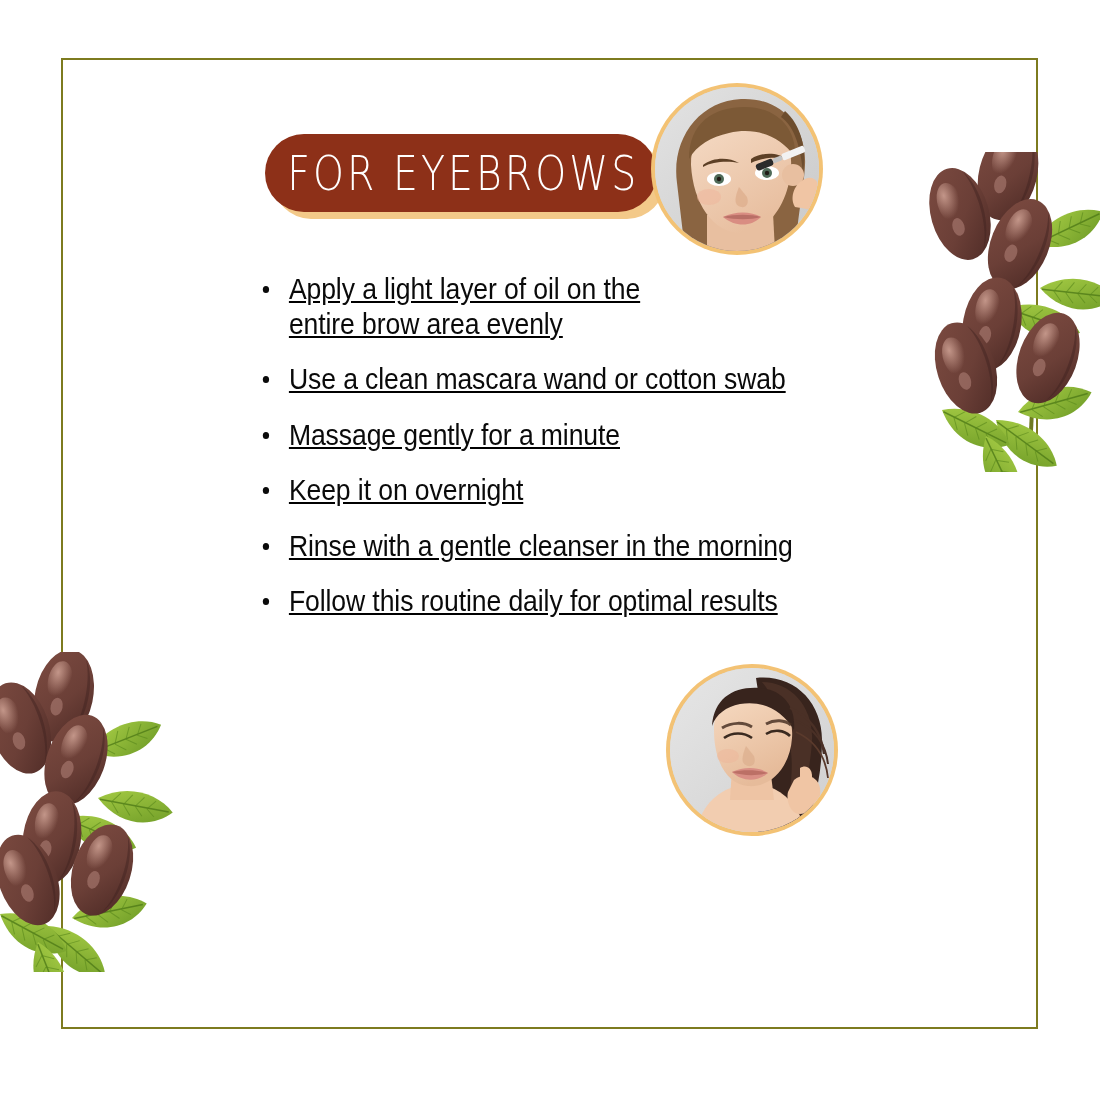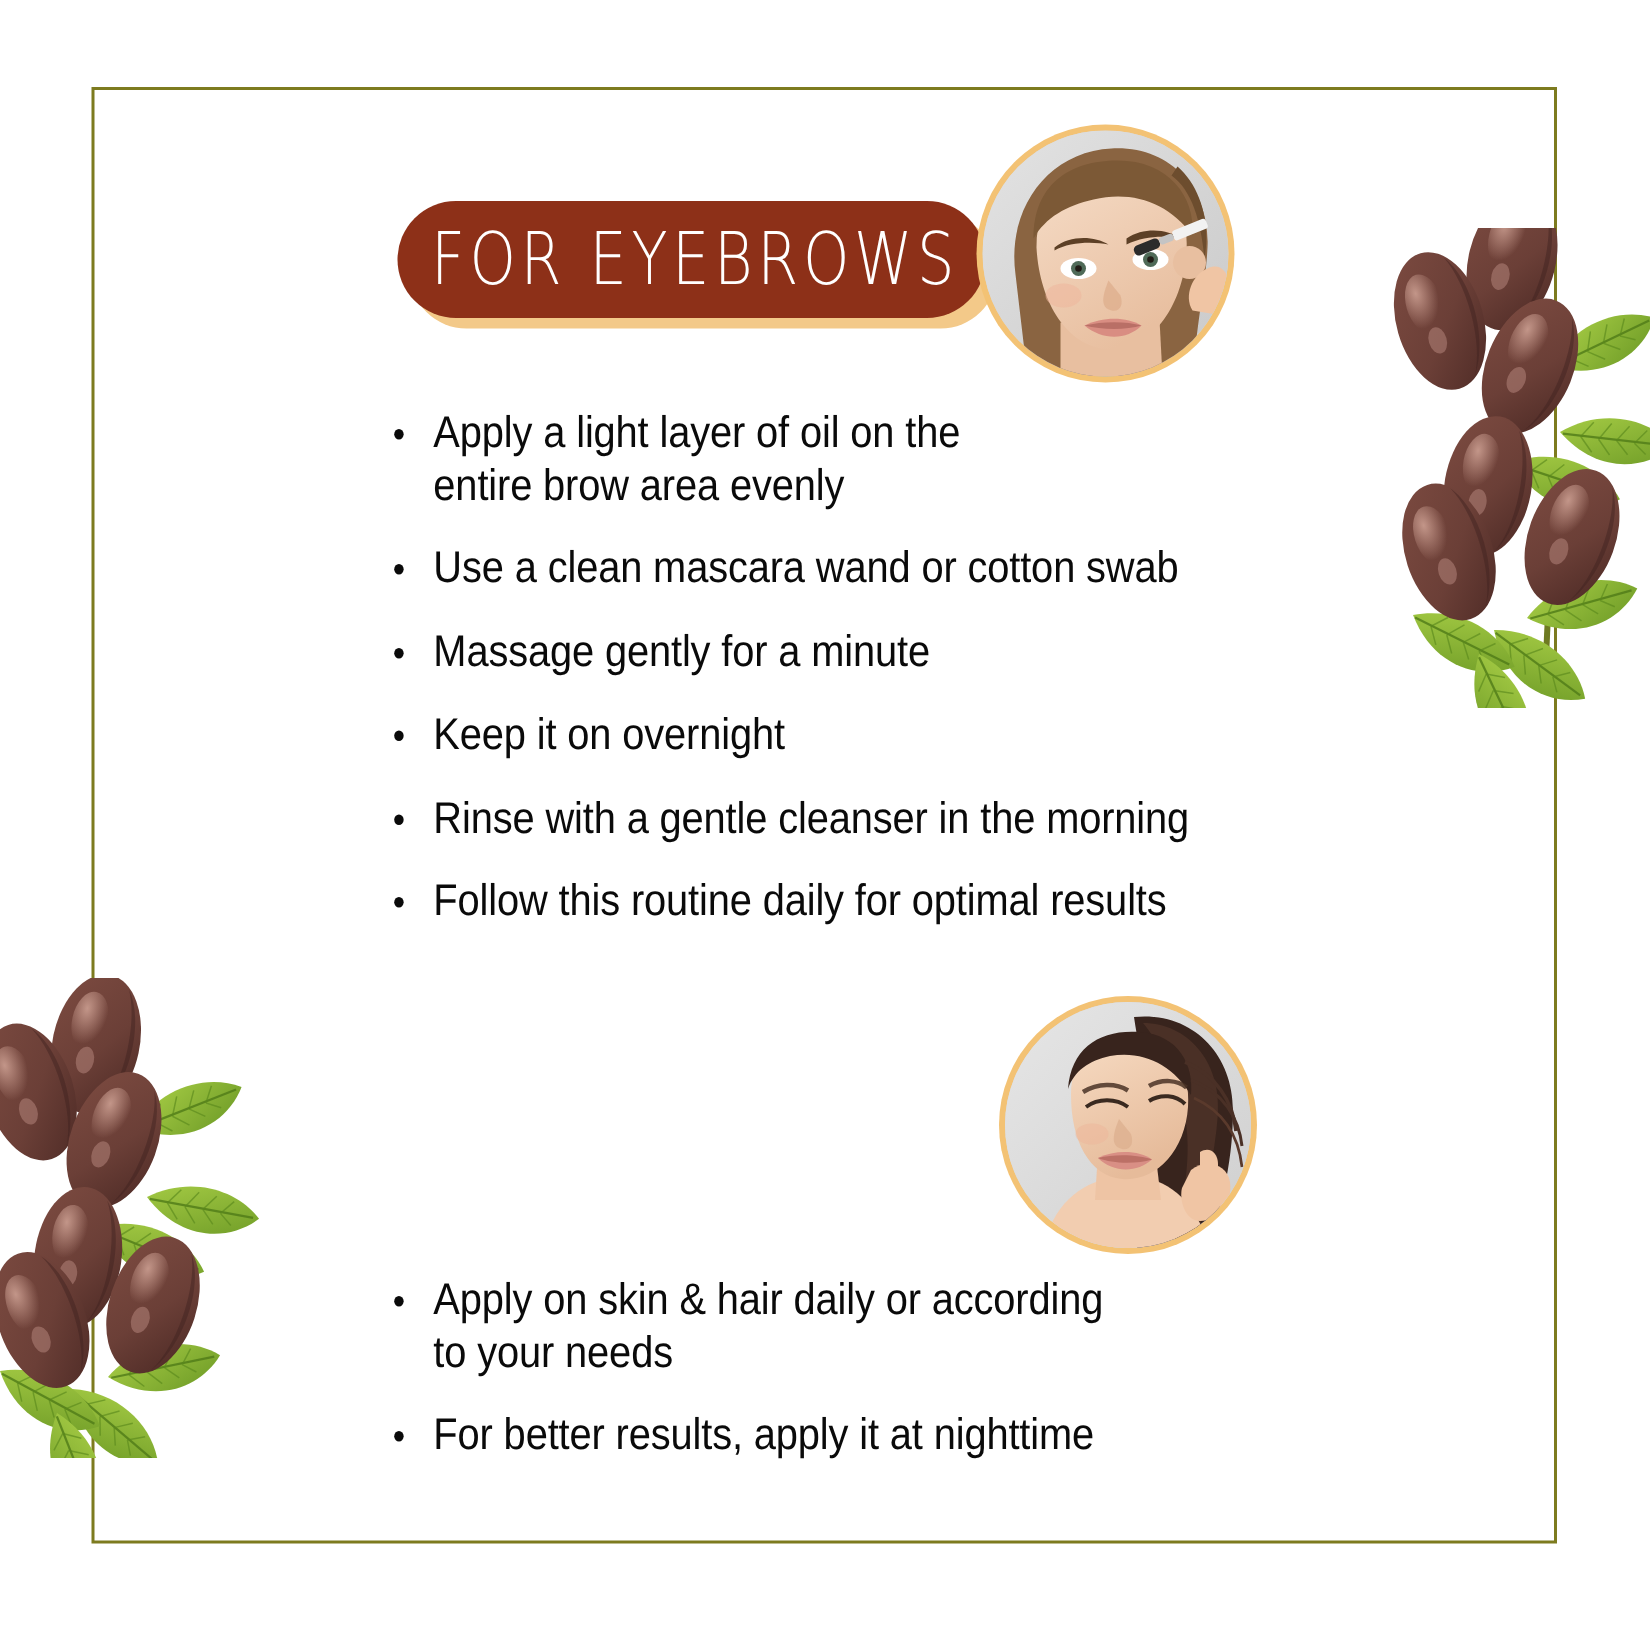--- a/index.html
+++ b/index.html
@@ -192,21 +192,21 @@
 
           <g transform="rotate(-22 120 74)">
             <rect x="100" y="70" width="18" height="7" rx="3" fill="#2b2b2b"></rect>
             <rect x="118" y="71" width="10" height="5" rx="2" fill="#c4c4c4"></rect>
             <rect x="128" y="70" width="24" height="7" rx="2" fill="#f2f2f2"></rect>
           </g>
         </svg>
       </div>
     </div>
 
-    <ul class="bullets" style="left:252px;top:272px;width:720px;">
+    <ul class="bullets" style="left:252px;top:272px;width:720px;text-decoration:underline;">
       <li class="bullet">Apply a light layer of oil on the
 entire brow area evenly</li>
       <li class="bullet">Use a clean mascara wand or cotton swab</li>
       <li class="bullet">Massage gently for a minute</li>
       <li class="bullet">Keep it on overnight</li>
       <li class="bullet">Rinse with a gentle cleanser in the morning</li>
       <li class="bullet">Follow this routine daily for optimal results</li>
     </ul>
   </div>
 
@@ -255,25 +255,20 @@
           <path d="M62 104 C74 101 90 102 98 105 C88 108 72 108 62 104 Z" fill="#bc7066"></path>
 
           <ellipse cx="58" cy="88" rx="11" ry="7" fill="#eeb59a" opacity="0.5"></ellipse>
 
           <path d="M124 112 C134 104 148 108 150 120 C152 134 142 146 130 146 C120 146 116 132 118 124 Z" fill="#f0c5a4"></path>
           <path d="M130 100 C136 96 142 100 142 108 L142 118 L130 116 Z" fill="#f0c5a4"></path>
         </svg>
       </div>
     </div>
 
-    <ul class="bullets" style="left:252px;top:850px;width:720px;">
-      <li class="bullet">Apply on skin &amp; hair daily or according
-to your needs</li>
-      <li class="bullet">For better results, apply it at nighttime</li>
-    </ul>
   </div>
 
   <div class="cluster" style="left:922px;top:152px;">
     <svg width="180" height="320" viewBox="0 0 180 320">
       <defs>
         <linearGradient id="nutG" x1="0.1" y1="0" x2="0.9" y2="1">
           <stop offset="0" stop-color="#7b4a40"></stop>
           <stop offset="0.55" stop-color="#6b3f37"></stop>
           <stop offset="1" stop-color="#4e2b26"></stop>
         </linearGradient>

